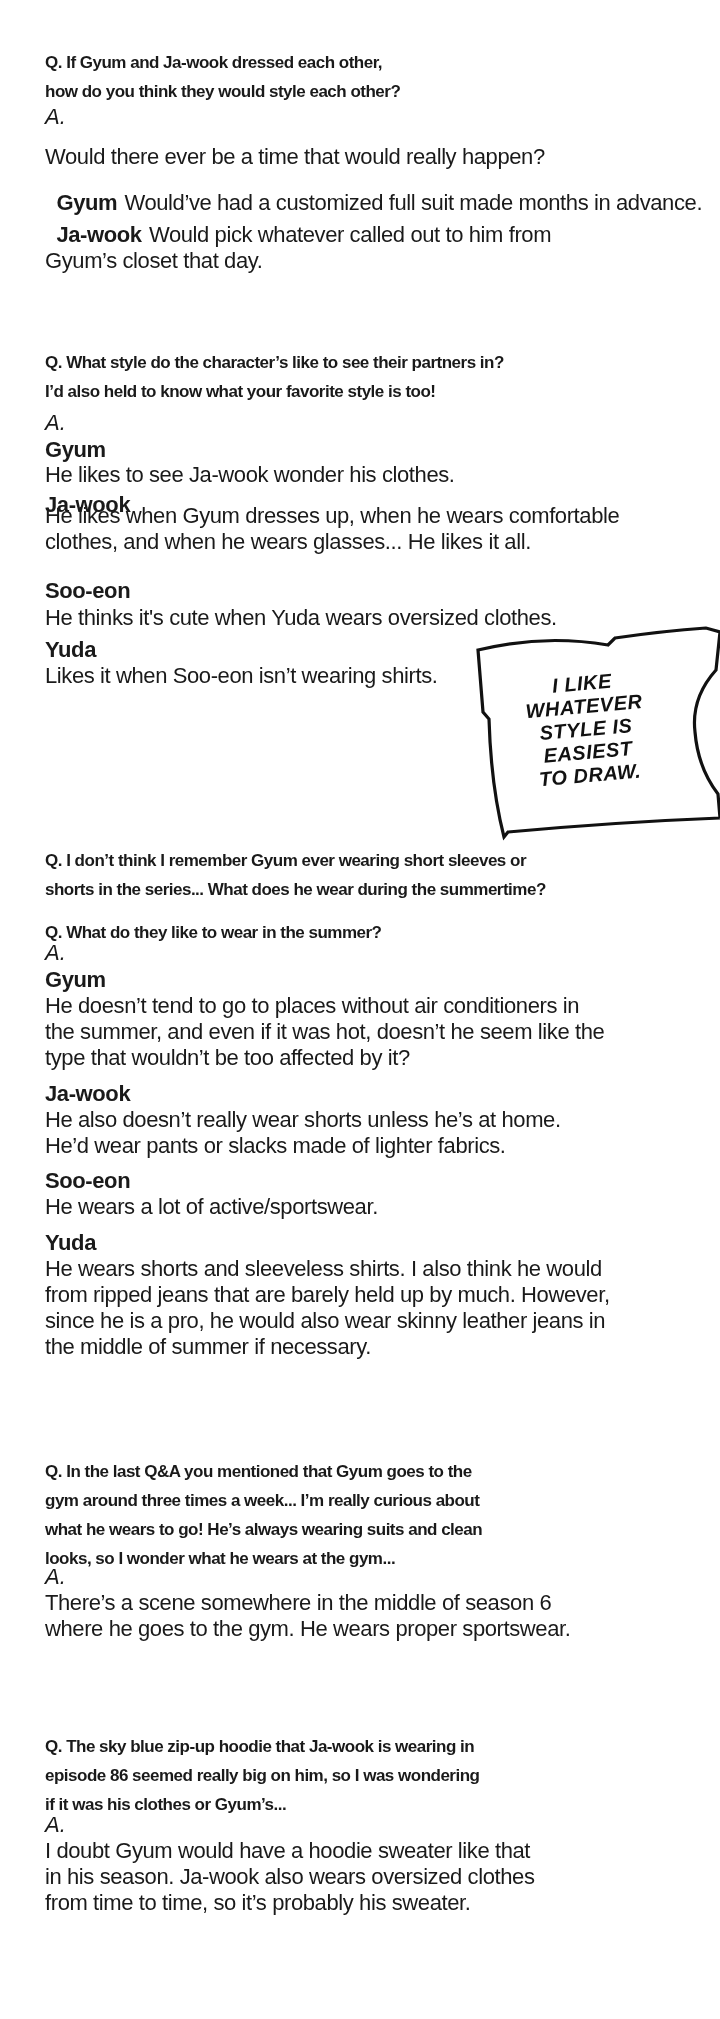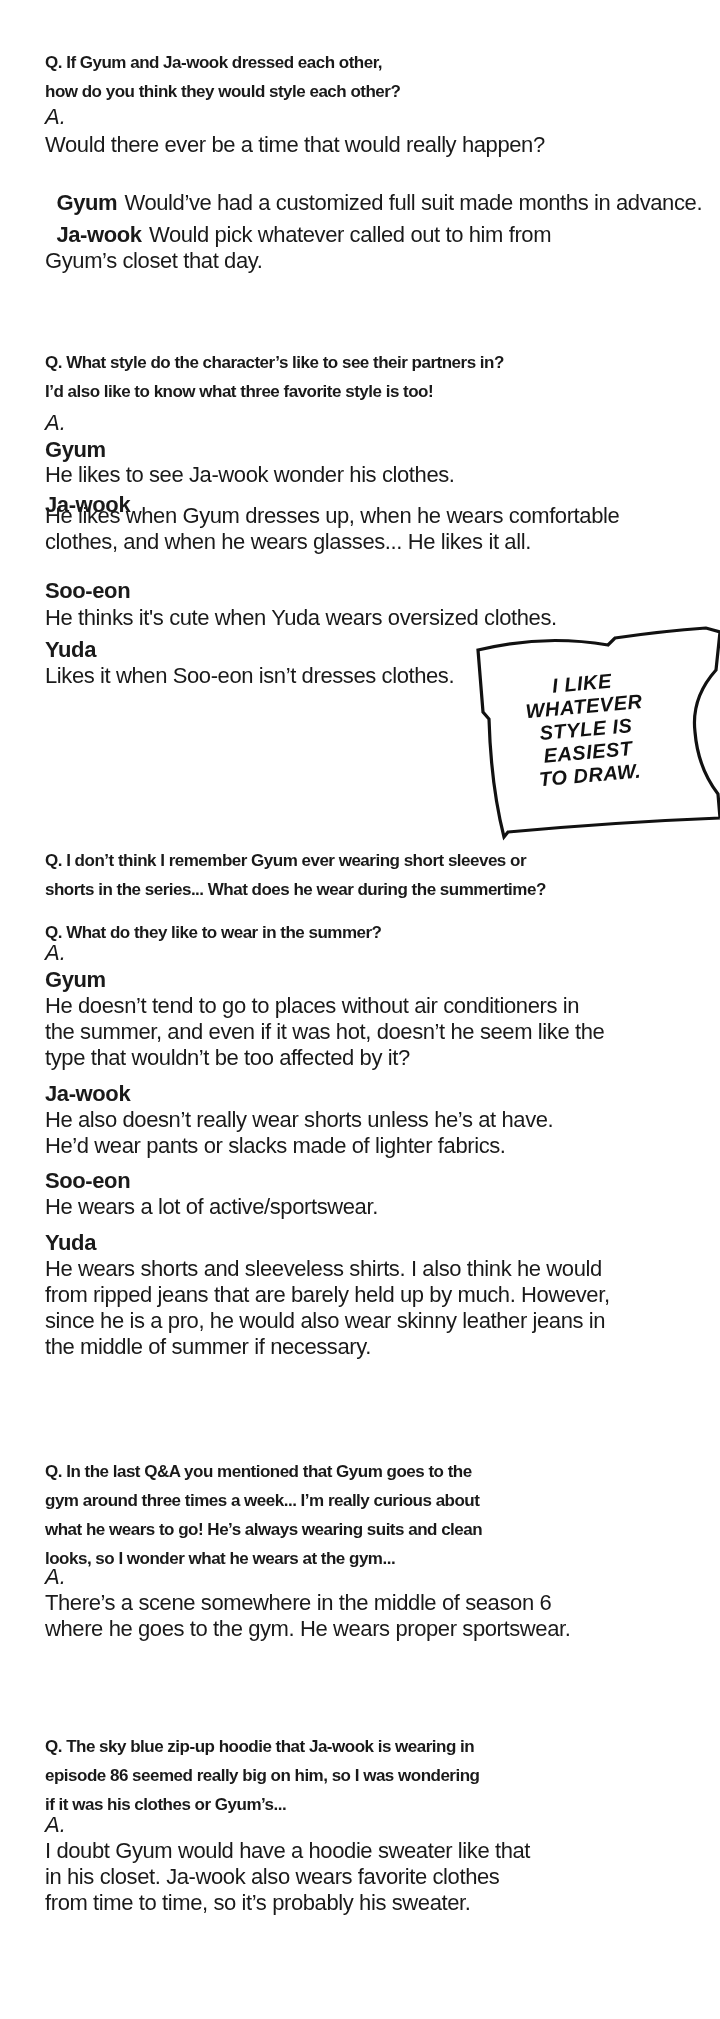--- a/index.html
+++ b/index.html
@@ -70,41 +70,41 @@
     transform: rotate(-5deg);
     white-space: pre;
   }
 </style>
 </head>
 <body>
 
 <div class="blk q" style="top:48px">Q. If Gyum and Ja-wook dressed each other,
 how do you think they would style each other?</div>
 <div class="blk alabel" style="top:104px">A.</div>
-<div class="blk body-text" style="top:132px">Would there ever be a time that would really happen?</div>
+<div class="blk body-text" style="top:144px">Would there ever be a time that would really happen?</div>
 <div class="blk body-text inline-entry" style="top:164px">
   <span class="inline-speaker">Gyum</span><span>Would’ve had a customized full suit made months in advance.</span>
 </div>
 <div class="blk body-text inline-entry" style="top:196px">
   <span class="inline-speaker">Ja-wook</span><span>Would pick whatever called out to him from
 Gyum’s closet that day.</span>
 </div>
 
 <div class="blk q" style="top:348px">Q. What style do the character’s like to see their partners in?
-I’d also like to know what three favorite style is too!</div>
+I’d also held to know what your favorite style is too!</div>
 <div class="blk alabel" style="top:410px">A.</div>
 <div class="blk speaker" style="top:437px">Gyum</div>
 <div class="blk body-text" style="top:462px">He likes to see Ja-wook wonder his clothes.</div>
 <div class="blk speaker" style="top:492px">Ja-wook</div>
 <div class="blk body-text" style="top:503px">He likes when Gyum dresses up, when he wears comfortable
 clothes, and when he wears glasses... He likes it all.</div>
 <div class="blk speaker" style="top:578px">Soo-eon</div>
 <div class="blk body-text" style="top:605px">He thinks it's cute when Yuda wears oversized clothes.</div>
 <div class="blk speaker" style="top:637px">Yuda</div>
-<div class="blk body-text" style="top:663px">Likes it when Soo-eon isn’t dresses clothes.</div>
+<div class="blk body-text" style="top:663px">Likes it when Soo-eon isn’t wearing shirts.</div>
 
 <div class="bubble-wrap">
   <svg width="252" height="222" viewBox="0 0 252 222">
     <path d="M 10 24
              Q 75 8 140 19
              L 147 12
              Q 195 5 238 2
              L 252 6
              L 248 44
              Q 223 72 227 106
@@ -125,21 +125,21 @@
 
 <div class="blk q" style="top:846px">Q. I don’t think I remember Gyum ever wearing short sleeves or
 shorts in the series... What does he wear during the summertime?</div>
 <div class="blk q" style="top:918px">Q. What do they like to wear in the summer?</div>
 <div class="blk alabel" style="top:940px">A.</div>
 <div class="blk speaker" style="top:967px">Gyum</div>
 <div class="blk body-text" style="top:993px">He doesn’t tend to go to places without air conditioners in
 the summer, and even if it was hot, doesn’t he seem like the
 type that wouldn’t be too affected by it?</div>
 <div class="blk speaker" style="top:1081px">Ja-wook</div>
-<div class="blk body-text" style="top:1107px">He also doesn’t really wear shorts unless he’s at have.
+<div class="blk body-text" style="top:1107px">He also doesn’t really wear shorts unless he’s at home.
 He’d wear pants or slacks made of lighter fabrics.</div>
 <div class="blk speaker" style="top:1168px">Soo-eon</div>
 <div class="blk body-text" style="top:1194px">He wears a lot of active/sportswear.</div>
 <div class="blk speaker" style="top:1230px">Yuda</div>
 <div class="blk body-text" style="top:1256px">He wears shorts and sleeveless shirts. I also think he would
 from ripped jeans that are barely held up by much. However,
 since he is a pro, he would also wear skinny leather jeans in
 the middle of summer if necessary.</div>
 
 <div class="blk q" style="top:1457px">Q. In the last Q&amp;A you mentioned that Gyum goes to the
@@ -148,14 +148,14 @@
 looks, so I wonder what he wears at the gym...</div>
 <div class="blk alabel" style="top:1564px">A.</div>
 <div class="blk body-text" style="top:1590px">There’s a scene somewhere in the middle of season 6
 where he goes to the gym. He wears proper sportswear.</div>
 
 <div class="blk q" style="top:1732px">Q. The sky blue zip-up hoodie that Ja-wook is wearing in
 episode 86 seemed really big on him, so I was wondering
 if it was his clothes or Gyum’s...</div>
 <div class="blk alabel" style="top:1812px">A.</div>
 <div class="blk body-text" style="top:1838px">I doubt Gyum would have a hoodie sweater like that
-in his closet. Ja-wook also wears favorite clothes
+in his season. Ja-wook also wears oversized clothes
 from time to time, so it’s probably his sweater.</div>
 
 </body></html>

